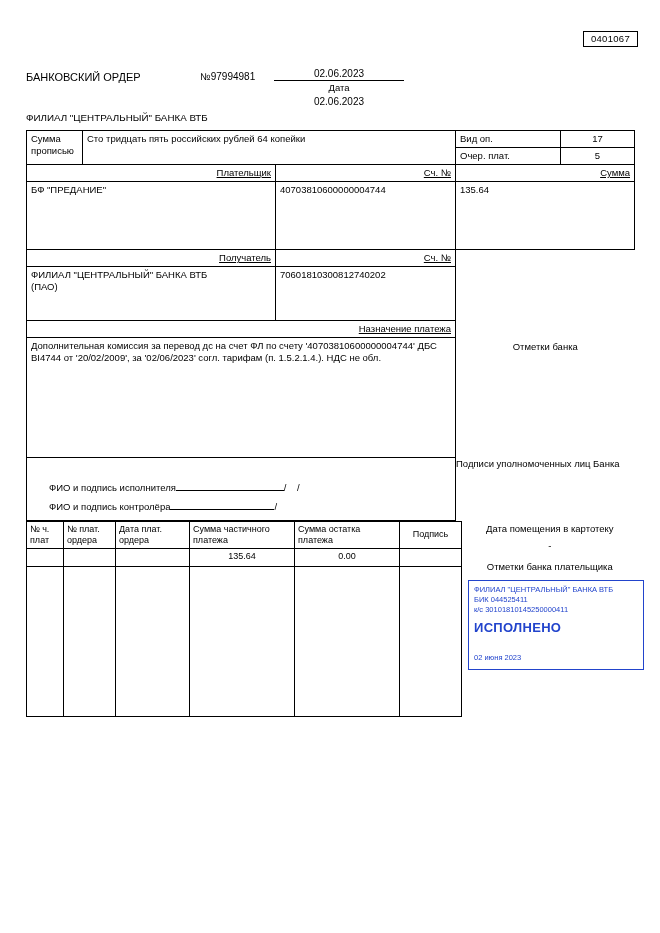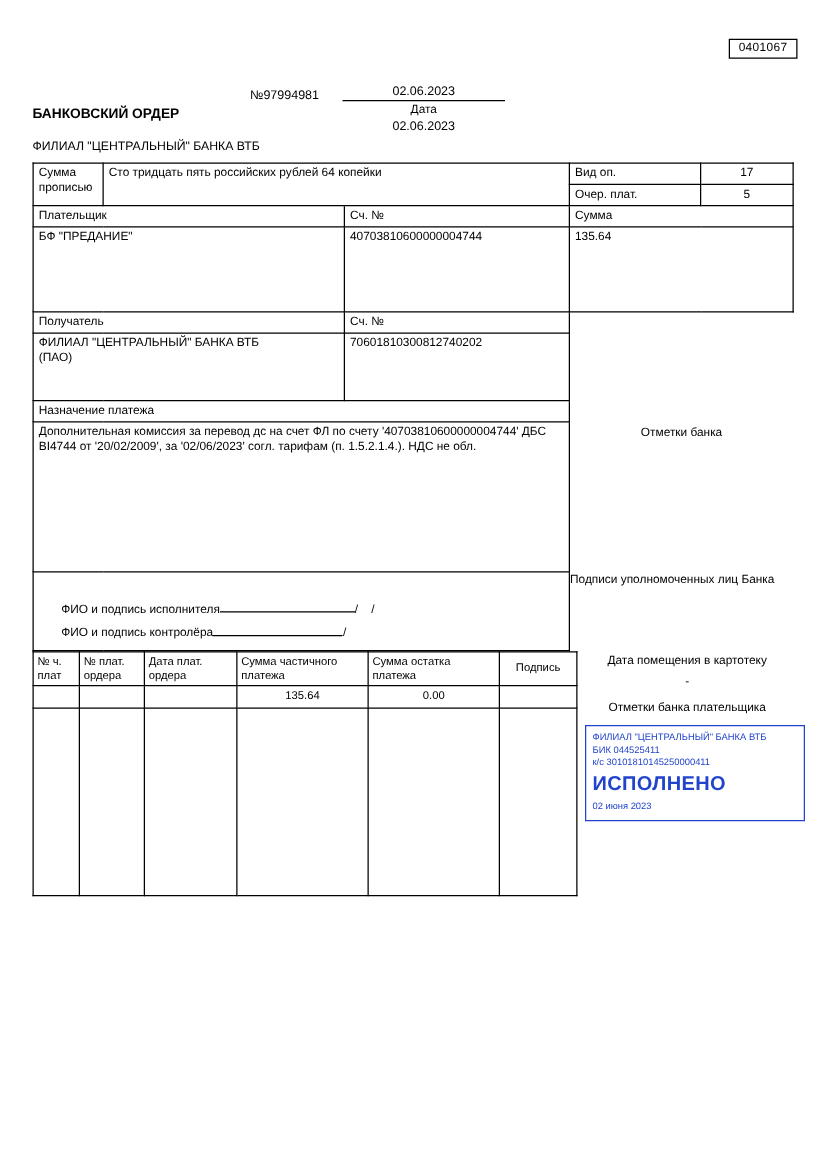--- a/index.html
+++ b/index.html
@@ -35,23 +35,23 @@
     width: 608px;
   }
 
   
   .hdr {
     position: relative;
     height: 44px;
   }
   .hdr-title {
     position: absolute;
-    left: 0; top: 17px;
+    left: 0; top: 3px;
     font-size: 11px;
-    font-weight: bold;
+    font-weight: normal;
   }
   .hdr-num {
     position: absolute;
     left: 174px; top: 3px;
     font-size: 10px;
     font-weight: normal;
   }
   .hdr-date-wrap {
     position: absolute;
     left: 248px; top: 0px;
@@ -96,21 +96,21 @@
   }
   .ctr { text-align: center; }
   .nb-top { border-top: none !important; }
   .nb-bot { border-bottom: none !important; }
   .nb-right { border-right: none !important; }
   .noborder { border: none !important; }
 
   .cell-label { font-size: 9.5px; }
   .sum-words { font-size: 9.8px; padding-left: 6px; }
 
-  .small-head { text-align: left; font-size: 9.5px; }
+  .small-head { text-align: right; font-size: 9.5px; text-decoration: underline; }
 
   .purpose-text { font-size: 9.3px; line-height: 12.5px; }
 
   .sig-block {
     font-size: 9.5px;
     line-height: 19px;
     padding-left: 22px;
     padding-top: 6px;
     padding-bottom: 4px;
   }
@@ -142,24 +142,24 @@
 
   .stamp {
     border: 1px solid #2244cc;
     color: #2244cc;
     font-size: 7.5px;
     line-height: 10px;
     padding: 4px 5px 6px 5px;
     width: 176px;
   }
   .stamp .big {
-    font-size: 16px;
+    font-size: 13px;
     font-weight: bold;
     margin-top: 8px;
-    margin-bottom: 7px;
+    margin-bottom: 20px;
     letter-spacing: 0.3px;
   }
   .stamp .dt { font-size: 7.5px; }
 
   .right-note { font-size: 9.5px; text-align: center; }
 </style>
 </head>
 <body>
 
 <div class="page">

